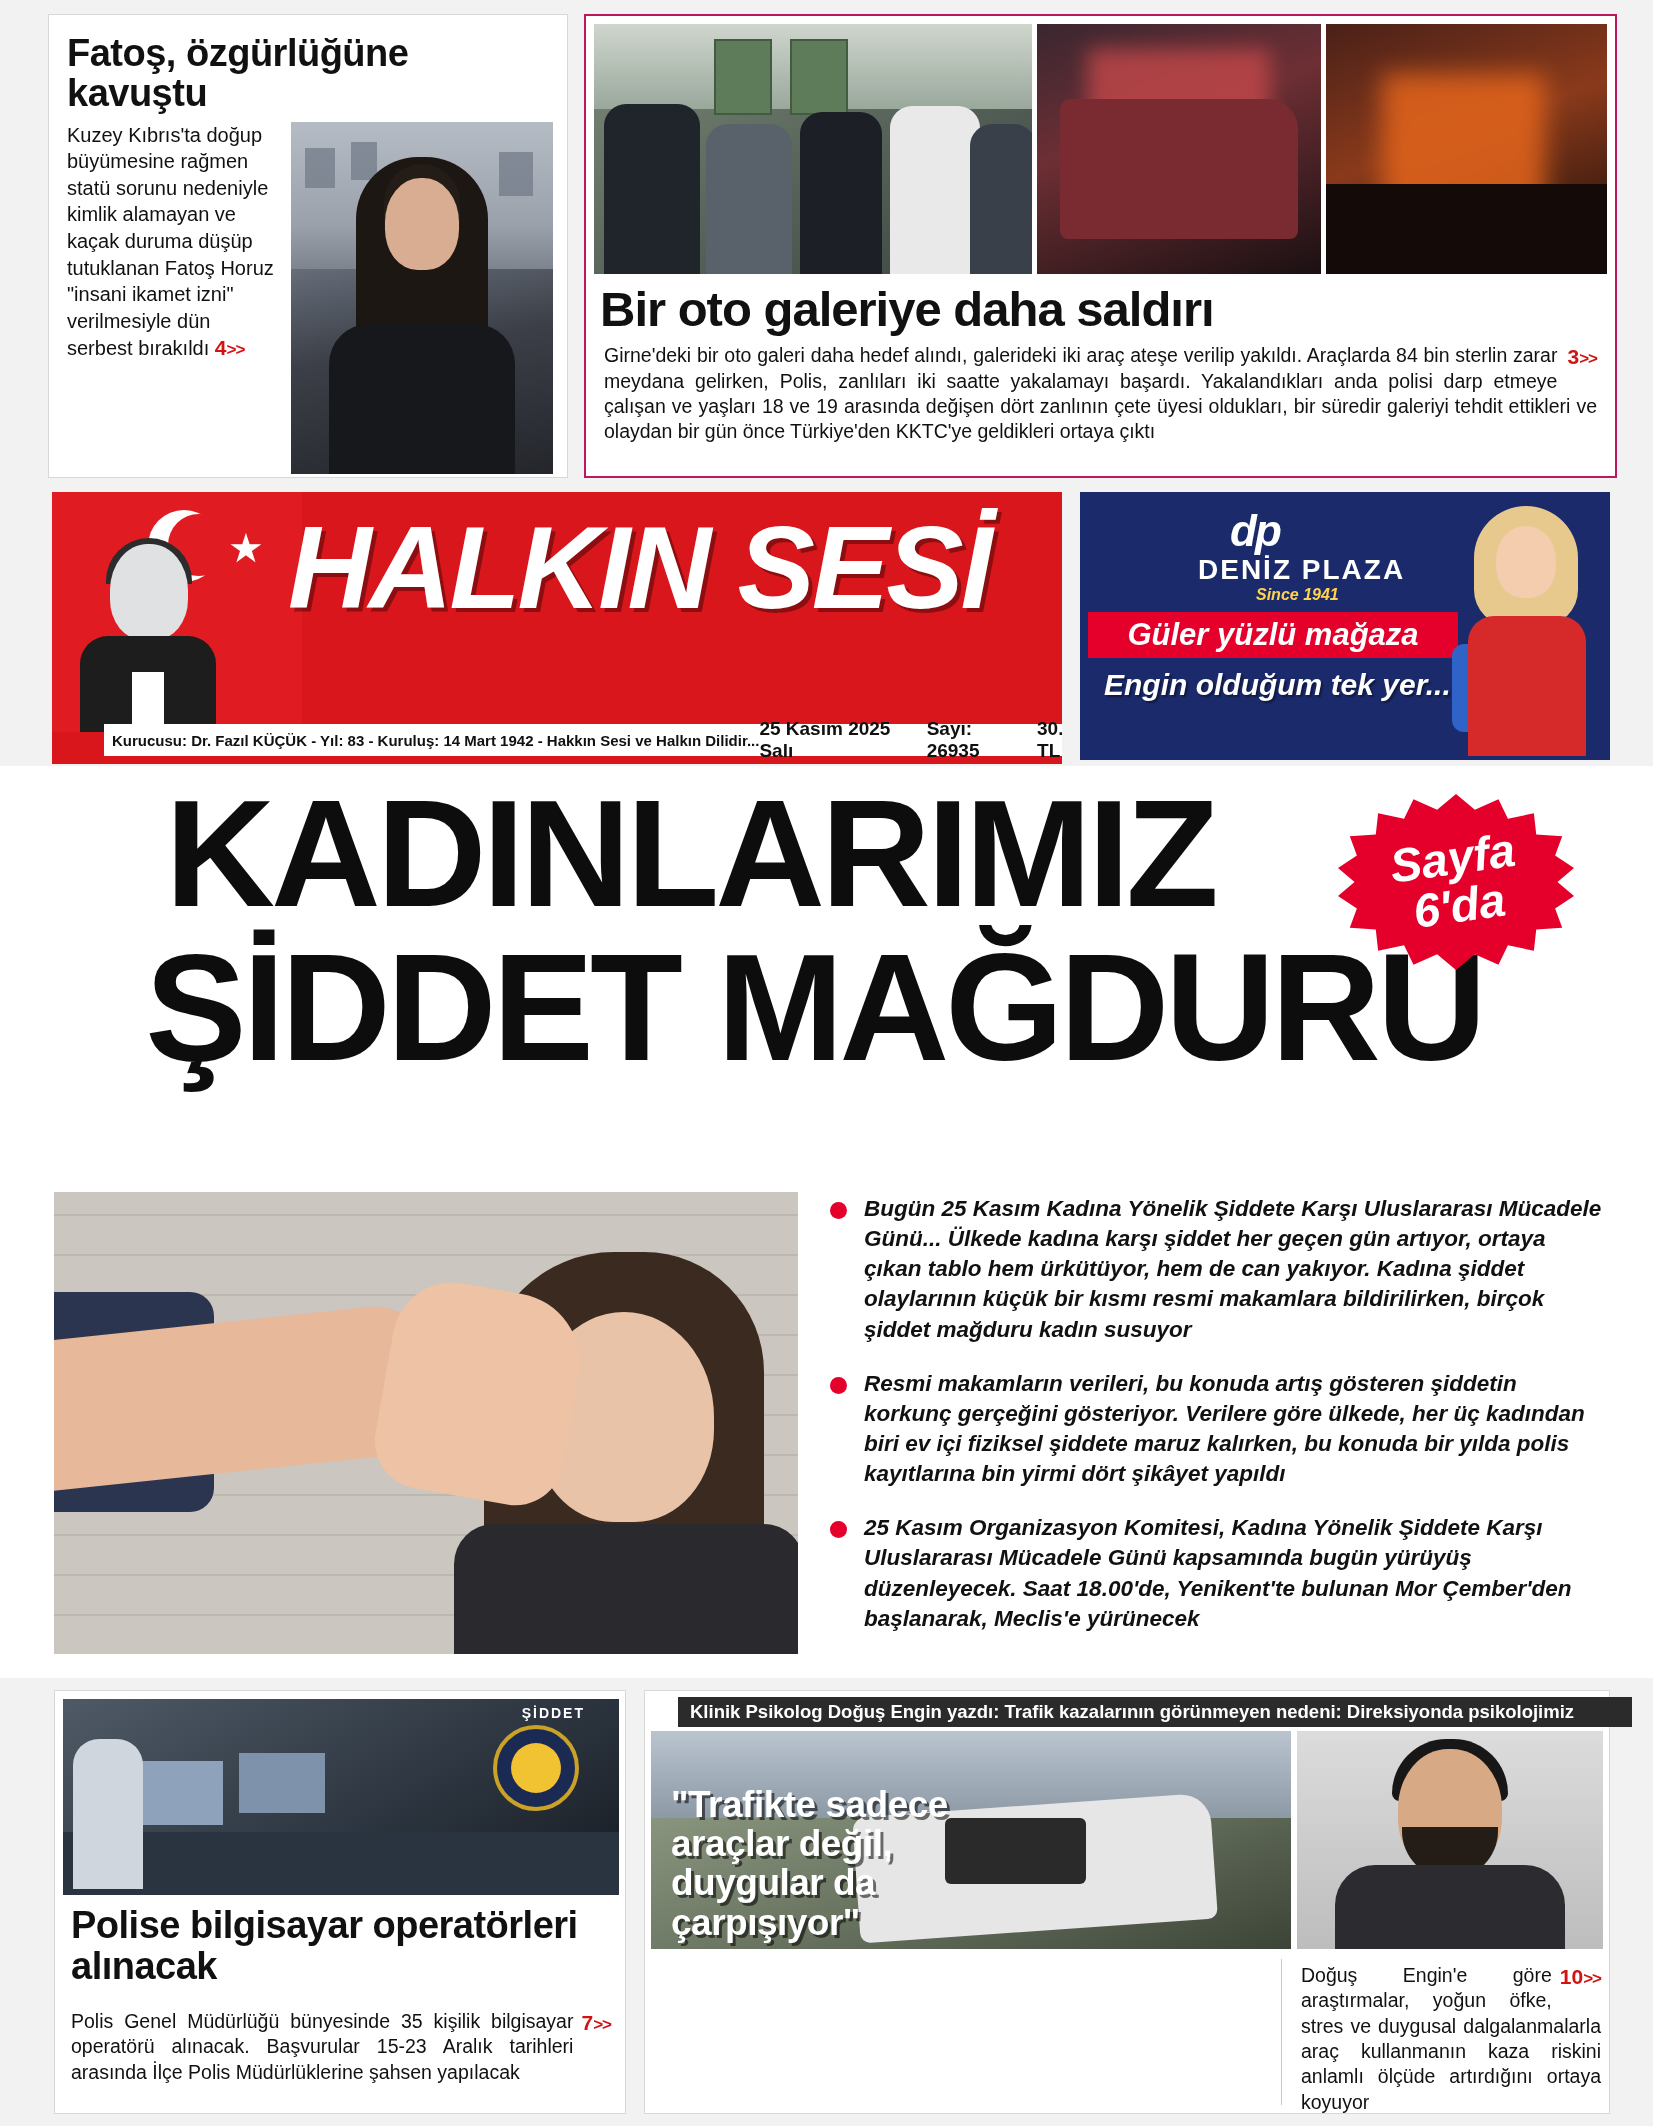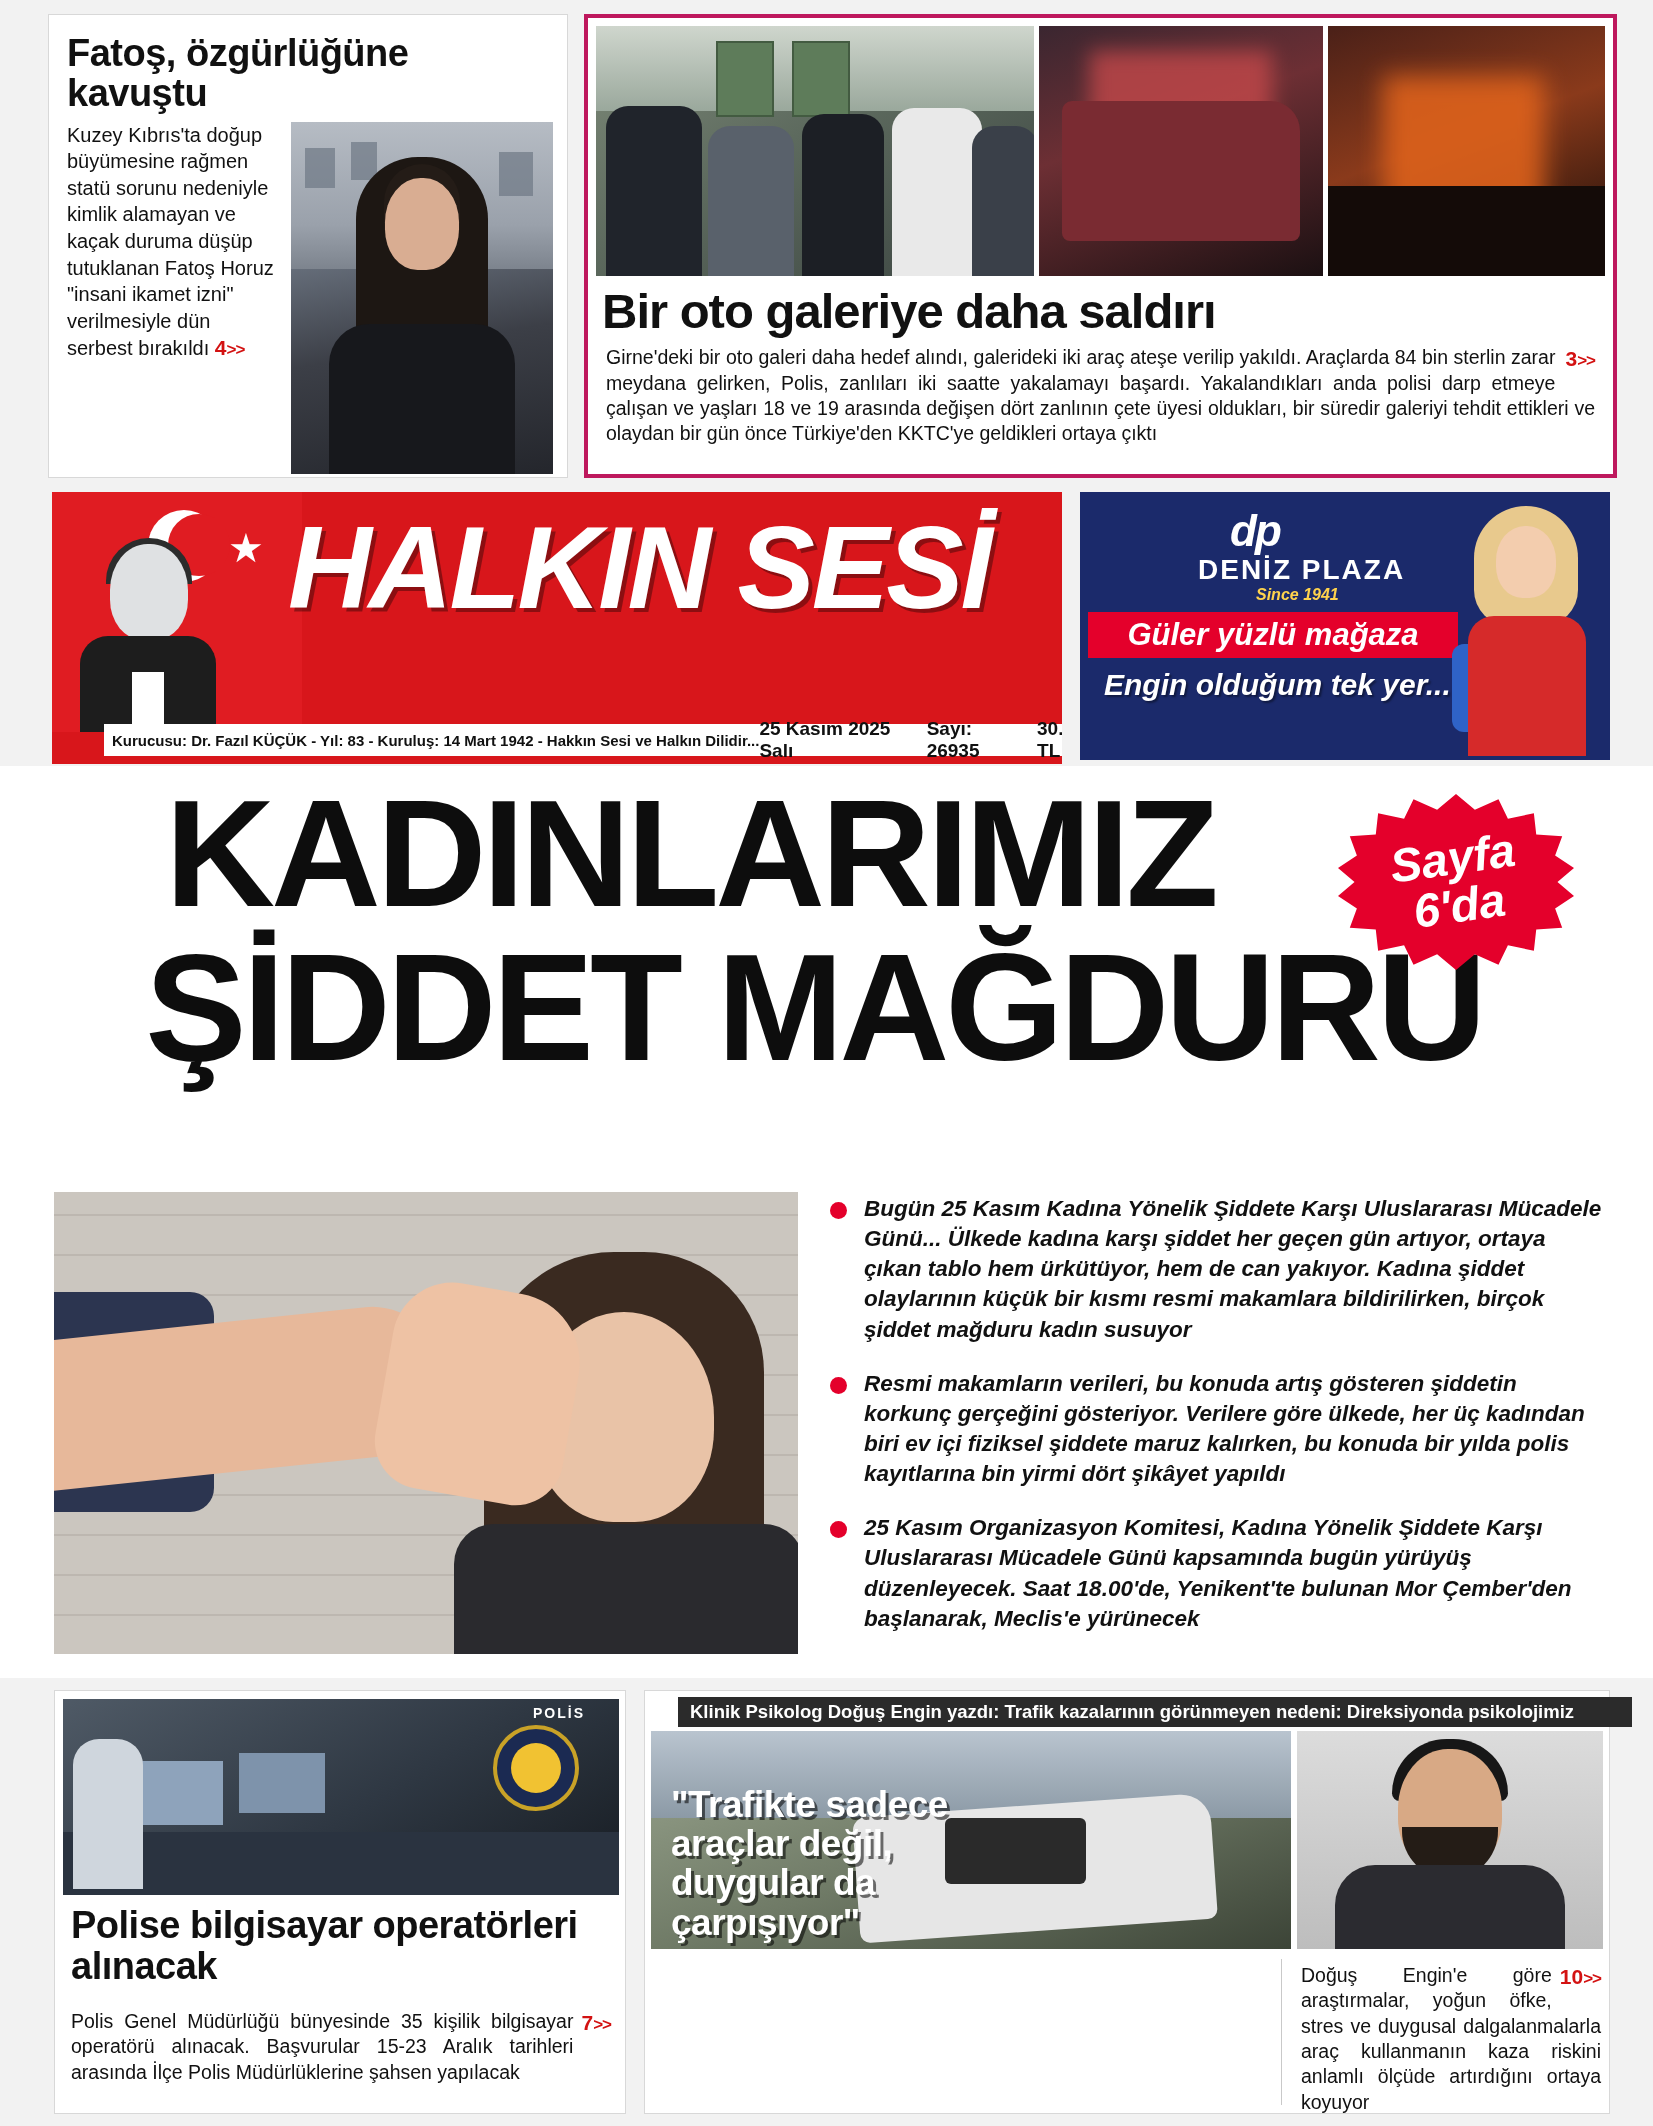--- a/index.html
+++ b/index.html
@@ -97,21 +97,21 @@
     white-space: nowrap;
   }
   .pagelink .arrows { font-size: 17px; letter-spacing: -1px; }
 
   
   .top-right {
     position: absolute;
     left: 578px; top: 14px;
     width: 1033px; height: 464px;
     background: #ffffff;
-    border: 4px solid #be185d;
+    border: 2px solid #be185d;
   }
   .tr-photos {
     display: flex;
     gap: 5px;
     padding: 8px 8px 0 8px;
     height: 258px;
   }
   .tr-photo {
     position: relative;
     overflow: hidden;
@@ -615,21 +615,21 @@
   </div>
 
   <div class="bottom">
 
     <div class="b-left">
       <div class="ph">
         <div class="desk"></div>
         <div class="mon"></div>
         <div class="mon2"></div>
         <div class="officer"></div>
-        <div class="poltxt">POLİS</div>
+        <div class="poltxt">ŞİDDET</div>
         <div class="badge"></div>
         <div class="badge-i"></div>
       </div>
       <h2>Polise bilgisayar operatörleri alınacak</h2>
       <div class="btxt">
         <span class="pagelink"><span>7</span><span class="arrows">&gt;&gt;</span></span>
         <span>Polis Genel Müdürlüğü bünyesinde 35 kişilik bilgisayar operatörü alınacak. Başvurular 15-23 Aralık tarihleri arasında İlçe Polis Müdürlüklerine şahsen yapılacak</span>
       </div>
     </div>
 

